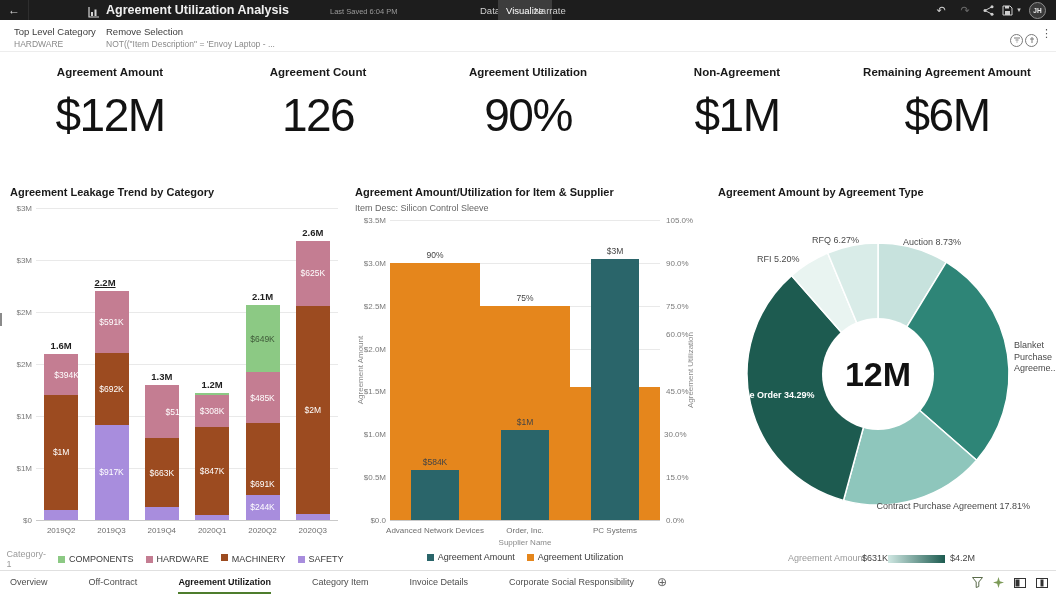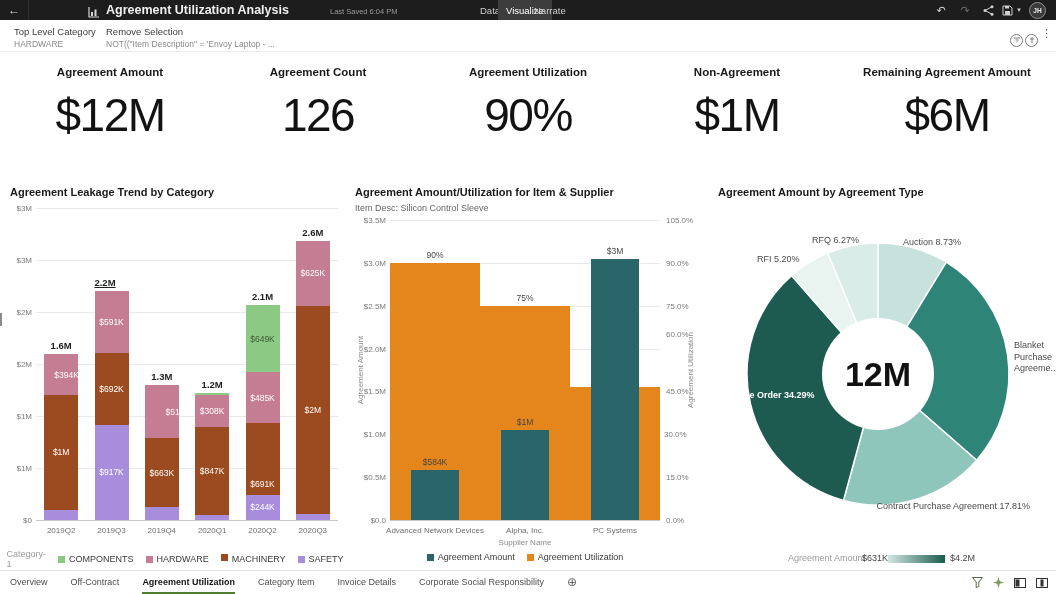--- a/index.html
+++ b/index.html
@@ -248,21 +248,21 @@
       <div class="seg" style="left: 390px; top: 262.857px; width: 90px; height: 257.143px; background: rgb(229, 134, 28);"></div>
       <div class="seg" style="left: 480px; top: 305.714px; width: 90px; height: 214.286px; background: rgb(229, 134, 28);"></div>
       <div class="seg" style="left: 570px; top: 387.143px; width: 90px; height: 132.857px; background: rgb(229, 134, 28);"></div>
       <div class="seg" style="left: 411px; top: 469.943px; width: 48px; height: 50.0571px; background: rgb(42, 101, 106);"></div>
       <div class="seg-label" style="left: 435px; top: 456.943px; color: rgb(68, 68, 68);">$584K</div>
       <div class="seg-label" style="left: 435px; top: 249.857px; color: rgb(68, 68, 68);">90%</div>
       <div class="xlab" style="left: 435px; top: 526px;">Advanced Network Devices</div>
       <div class="seg" style="left: 501px; top: 430px; width: 48px; height: 90px; background: rgb(42, 101, 106);"></div>
       <div class="seg-label" style="left: 525px; top: 417px; color: rgb(68, 68, 68);">$1M</div>
       <div class="seg-label" style="left: 525px; top: 292.714px; color: rgb(68, 68, 68);">75%</div>
-      <div class="xlab" style="left: 525px; top: 526px;">Alpha, Inc.</div>
+      <div class="xlab" style="left: 525px; top: 526px;">Order, Inc.</div>
       <div class="seg" style="left: 591px; top: 258.571px; width: 48px; height: 261.429px; background: rgb(42, 101, 106);"></div>
       <div class="seg-label" style="left: 615px; top: 245.571px; color: rgb(68, 68, 68);">$3M</div>
       <div class="xlab" style="left: 615px; top: 526px;">PC Systems</div>
       <div class="legend-row" style="left: 390px; top: 552px; width: 270px;">
         <div style="display: flex; align-items: center;">
           <div class="sw" style="background: rgb(42, 101, 106);"></div>
           <div>Agreement Amount</div>
         </div>
         <div style="display: flex; align-items: center;">
           <div class="sw" style="background: rgb(229, 134, 28);"></div>
@@ -296,21 +296,21 @@
       <div class="pie-label" style="left: 714px; top: 390px; color: rgb(255, 255, 255); font-weight: 600;">Purchase Order 34.29%</div>
       <div class="pie-label" style="left: 757px; top: 254px;">RFI 5.20%</div>
       <div class="pie-label" style="left: 812px; top: 235px;">RFQ 6.27%</div>
     </div>
   <div class="pie-label" style="left:788px;top:553px;color:#9a9a9a;">Agreement Amount</div>
   <div class="pie-label" style="left:862px;top:553px;color:#444;">$631K</div>
   <div class="abs" id="gradbar" style="left: 888px; top: 555px; width: 57px; height: 8px; background: linear-gradient(to right, rgb(207, 231, 226), rgb(29, 91, 80));"></div>
   <div class="pie-label" style="left:950px;top:553px;color:#444;">$4.2M</div>
 
   <div id="tabbar">
-    <div id="btabs" style="display:flex;">
+    <div id="btabs" style="display:flex;gap:18px;">
         <div class="btab">Overview</div>
         <div class="btab">Off-Contract</div>
         <div class="btab active">Agreement Utilization</div>
         <div class="btab">Category Item</div>
         <div class="btab">Invoice Details</div>
         <div class="btab">Corporate Social Responsibility</div>
       </div>
     <div class="btab" style="font-family:'DejaVu Sans',sans-serif;font-size:12px;color:#666;margin-right:0;">⊕</div>
     <div style="position:absolute;right:8px;top:0;height:24px;display:flex;align-items:center;gap:10px;">
       <span><svg width="11" height="11" viewBox="0 0 11 11">

